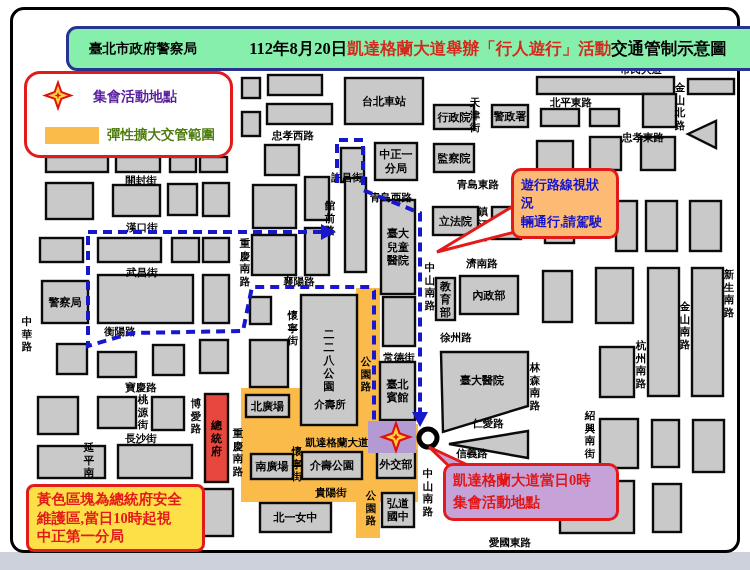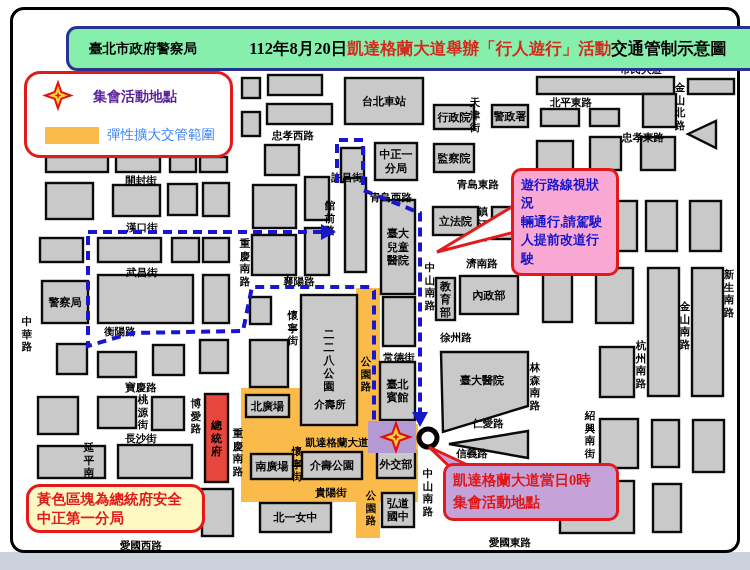--- a/index.html
+++ b/index.html
@@ -13,26 +13,26 @@
          border:3px solid #27338f;border-radius:11px;display:flex;align-items:center;margin-left:36px;}
   .agency{width:148px;text-align:center;font-weight:bold;font-size:13.5px;line-height:1.3;color:#000;}
   .main-title{flex:1;font-weight:bold;font-size:16.5px;color:#000;white-space:nowrap;text-align:center;}
   .main-title .red{color:#d42a1e;}
   .legend{position:absolute;left:24px;top:71px;width:209px;height:87px;background:#fff;
          border:3.5px solid #e31a1a;border-radius:16px;box-sizing:border-box;padding:4px 8px 4px 10px;}
   .legend-row{display:flex;align-items:center;height:38px;}
   .legend-star{width:42px;height:38px;flex:0 0 42px;}
   .legend-row1-label{color:#5a1f9e;font-weight:bold;font-size:14px;margin-left:14px;}
   .legend-swatch{width:54px;height:17px;background:#fbbb4a;flex:0 0 54px;margin-left:8px;}
-  .legend-row2-label{color:#3b82f6;font-weight:normal;font-size:13.5px;margin-left:8px;}
+  .legend-row2-label{color:#4d7c0f;font-weight:bold;font-size:13.5px;margin-left:8px;}
   .callout{position:absolute;box-sizing:border-box;font-weight:bold;}
-  .callout-route{left:511px;top:168px;width:108px;background:#f9a8d4;border:3.5px solid #e31a1a;
+  .callout-route{left:511px;top:168px;width:108px;background:#fdba74;border:3.5px solid #e31a1a;
          border-radius:10px;color:#1414cc;font-size:13px;line-height:1.42;padding:5px 7px;}
-  .callout-president{left:26px;top:484px;width:179px;background:#fef9c3;border:3.5px solid #e31a1a;
-         border-radius:14px;color:#e31a1a;font-size:14.5px;line-height:1.28;padding:3px 8px;}
+  .callout-president{left:26px;top:484px;width:179px;background:#fde047;border:3.5px solid #e31a1a;
+         border-radius:8px;color:#e31a1a;font-size:14.5px;line-height:1.28;padding:3px 8px;}
   .callout-kdg{left:443px;top:463px;width:176px;background:#c5a3d9;border:3.5px solid #e31a1a;
          border-radius:10px;color:#e01616;font-size:14.5px;line-height:1.5;padding:4px 7px;}
 </style>
 </head>
 <body>
 
 <div class="stage">
 
   <svg id="map-svg" viewBox="0 0 750 570">
       <rect x="356" y="288" width="24" height="250" fill="#fbbb4a"></rect>
@@ -225,25 +225,25 @@
     </div>
     <div class="legend-row">
       <span class="legend-swatch"></span>
       <span class="legend-row2-label">彈性擴大交管範圍</span>
     </div>
   </div>
 
   <div class="callout callout-route">
     <div>遊行路線視狀況</div>
     <div>輛通行,請駕駛</div>
-    <div>人提前改道行駛</div>
   </div>
 
   <div class="callout callout-president">
     <div>黃色區塊為總統府安全</div>
+    <div>維護區,當日10時起視</div>
     <div>中正第一分局</div>
   </div>
 
   <div class="callout callout-kdg">
     <div>凱達格蘭大道當日0時</div>
     <div>集會活動地點</div>
   </div>
 
 </div>
 

